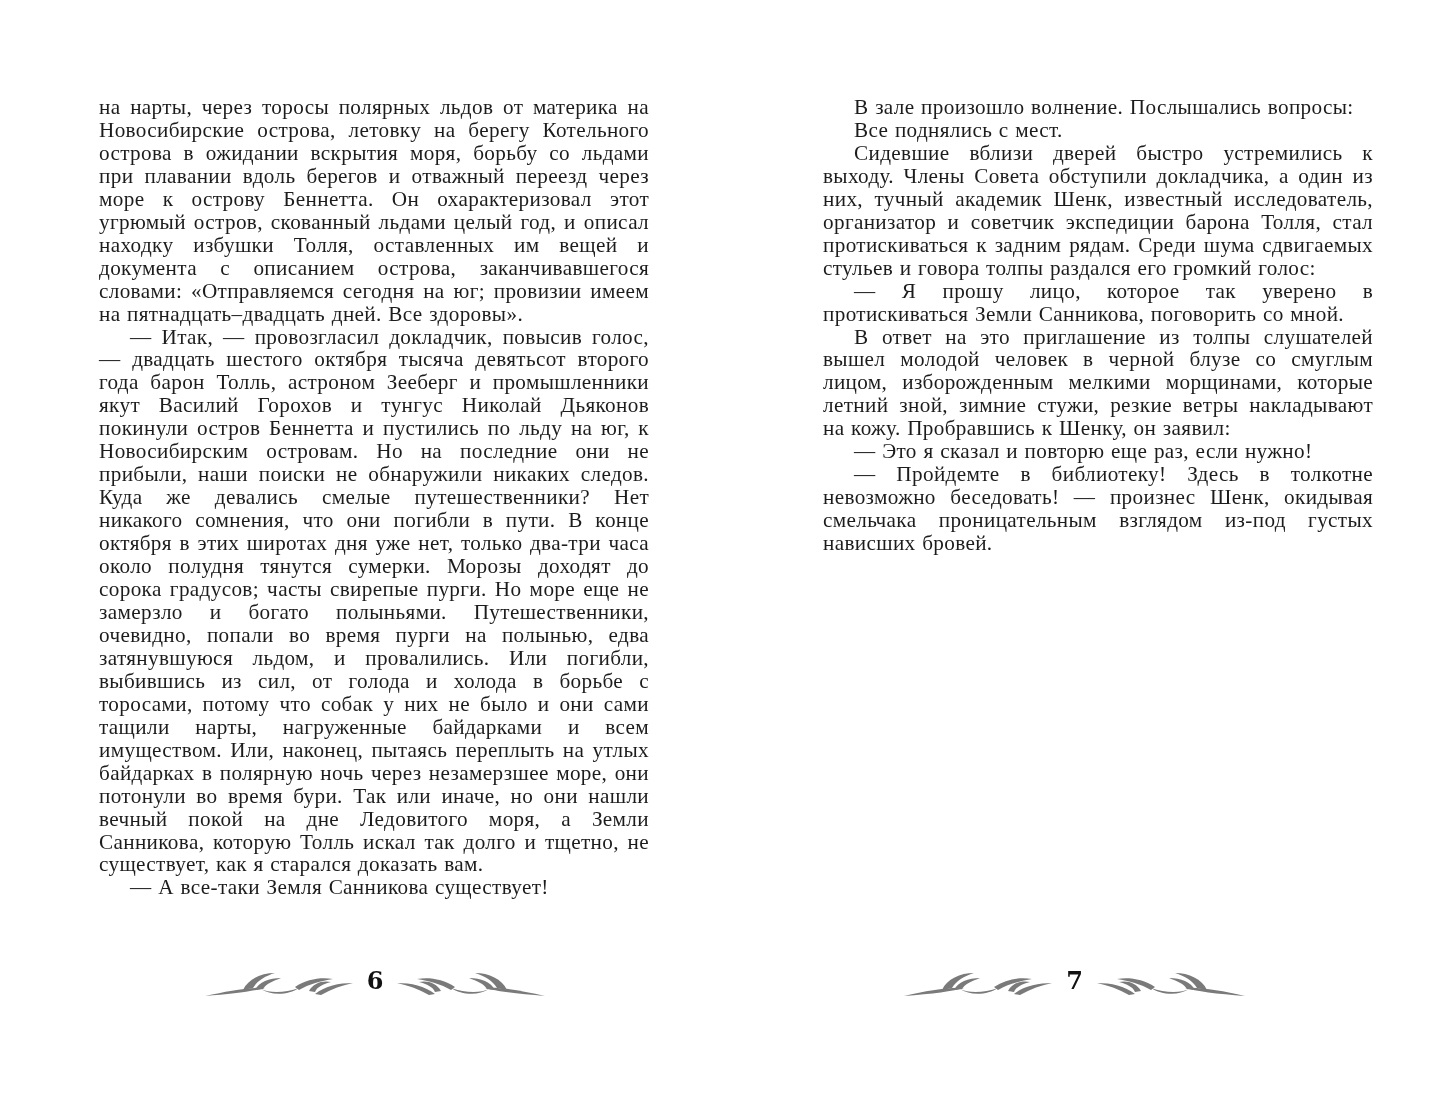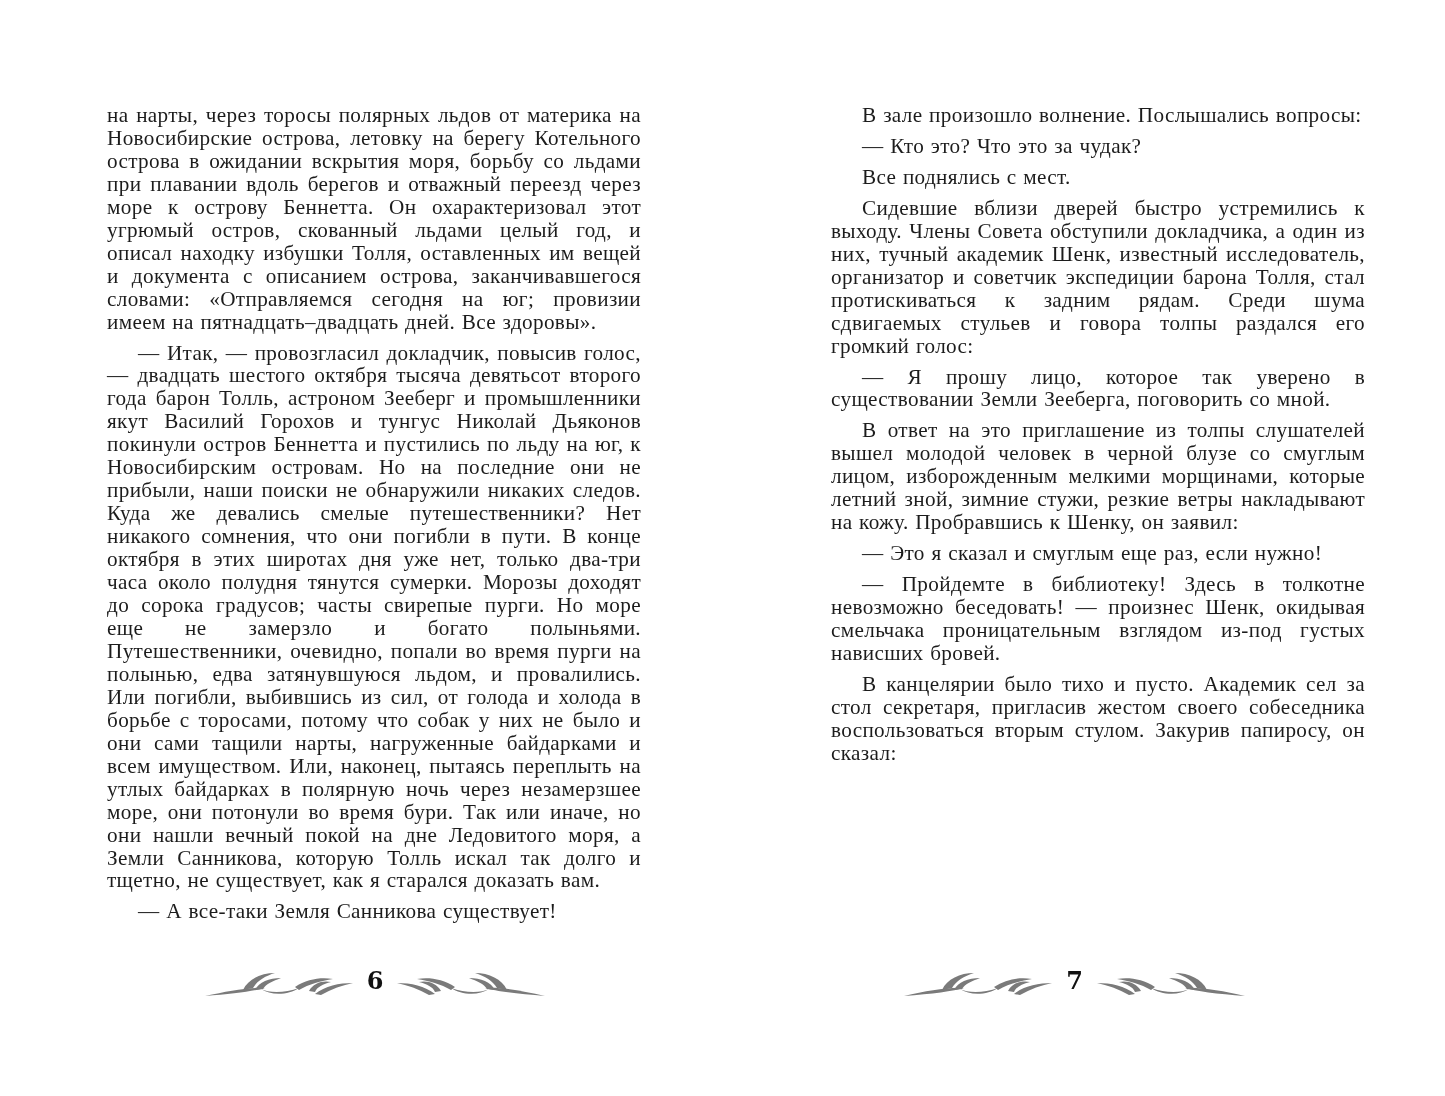--- a/index.html
+++ b/index.html
@@ -25,21 +25,21 @@
     .text {
       font-family: "Liberation Serif", "DejaVu Serif", serif;
       font-size: 21.2px;
       line-height: 22.95px;
       text-align: justify;
       letter-spacing: 0.35px;
       word-spacing: 1px;
       hyphens: manual;
     }
     .text p {
-      margin: 8px;
+      margin: 0;
       text-indent: 0;
     }
     .text p.indent {
       text-indent: 31px;
     }
     .text p.noindent {
       text-indent: 0;
     }
     .folio {
       position: absolute;
@@ -71,28 +71,26 @@
   <div class="text">
     <p class="noindent">на нарты, через торосы полярных льдов от материка на Новосибирские острова, летовку на берегу Котельного острова в ожидании вскрытия моря, борьбу со льдами при плавании вдоль берегов и отважный переезд через море к острову Беннетта. Он охарактеризовал этот угрюмый остров, скованный льдами целый год, и описал находку избушки Толля, оставленных им вещей и документа с описанием острова, заканчивавшегося словами: «Отправляемся сегодня на юг; провизии имеем на пятнадцать–двадцать дней. Все здоровы».</p>
     <p class="indent">— Итак, — провозгласил докладчик, повысив голос, — двадцать шестого октября тысяча девятьсот второго года барон Толль, астроном Зееберг и промышленники якут Василий Горохов и тунгус Николай Дьяконов покинули остров Беннетта и пустились по льду на юг, к Новосибирским островам. Но на последние они не прибыли, наши поиски не обнаружили никаких следов. Куда же девались смелые путешественники? Нет никакого сомнения, что они погибли в пути. В конце октября в этих широтах дня уже нет, только два-три часа около полудня тянутся сумерки. Морозы доходят до сорока градусов; часты свирепые пурги. Но море еще не замерзло и богато полыньями. Путешественники, очевидно, попали во время пурги на полынью, едва затянувшуюся льдом, и провалились. Или погибли, выбившись из сил, от голода и холода в борьбе с торосами, потому что собак у них не было и они сами тащили нарты, нагруженные байдарками и всем имуществом. Или, наконец, пытаясь переплыть на утлых байдарках в полярную ночь через незамерзшее море, они потонули во время бури. Так или иначе, но они нашли вечный покой на дне Ледовитого моря, а Земли Санникова, которую Толль искал так долго и тщетно, не существует, как я старался доказать вам.</p>
     <p class="indent">— А все-таки Земля Санникова существует!</p>
   </div>
 </div>
 
 <div class="page right">
   <div class="text">
     <p class="indent">В зале произошло волнение. Послышались вопросы:</p>
-    <p class="indent">— Кто это? Что это за чудак?</p>
     <p class="indent">Все поднялись с мест.</p>
     <p class="indent">Сидевшие вблизи дверей быстро устремились к выходу. Члены Совета обступили докладчика, а один из них, тучный академик Шенк, известный исследователь, организатор и советчик экспедиции барона Толля, стал протискиваться к задним рядам. Среди шума сдвигаемых стульев и говора толпы раздался его громкий голос:</p>
-    <p class="indent">— Я прошу лицо, которое так уверено в существовании Земли Зееберга, поговорить со мной.</p>
+    <p class="indent">— Я прошу лицо, которое так уверено в протискиваться Земли Санникова, поговорить со мной.</p>
     <p class="indent">В ответ на это приглашение из толпы слушателей вышел молодой человек в черной блузе со смуглым лицом, изборожденным мелкими морщинами, которые летний зной, зимние стужи, резкие ветры накладывают на кожу. Пробравшись к Шенку, он заявил:</p>
-    <p class="indent">— Это я сказал и смуглым еще раз, если нужно!</p>
+    <p class="indent">— Это я сказал и повторю еще раз, если нужно!</p>
     <p class="indent">— Пройдемте в библиотеку! Здесь в толкотне невозможно беседовать! — произнес Шенк, окидывая смельчака проницательным взглядом из-под густых нависших бровей.</p>
-    <p class="indent">В канцелярии было тихо и пусто. Академик сел за стол секретаря, пригласив жестом своего собеседника воспользоваться вторым стулом. Закурив папиросу, он сказал:</p>
   </div>
 </div>
 
 <div class="folio left">
   <span class="ornament">
     <svg width="150" height="30" viewBox="0 0 150 30">
       <g fill="#7a7a7a">
         <path d="M2 27 C 25 22, 45 18, 62 19 C 52 22, 30 25, 2 27 Z"></path>
         <path d="M40 21 C 45 10, 58 4, 72 4 C 62 7, 54 12, 50 19 Z"></path>
         <path d="M52 21 C 56 13, 66 9, 78 9 C 70 12, 63 15, 60 20 Z"></path>

